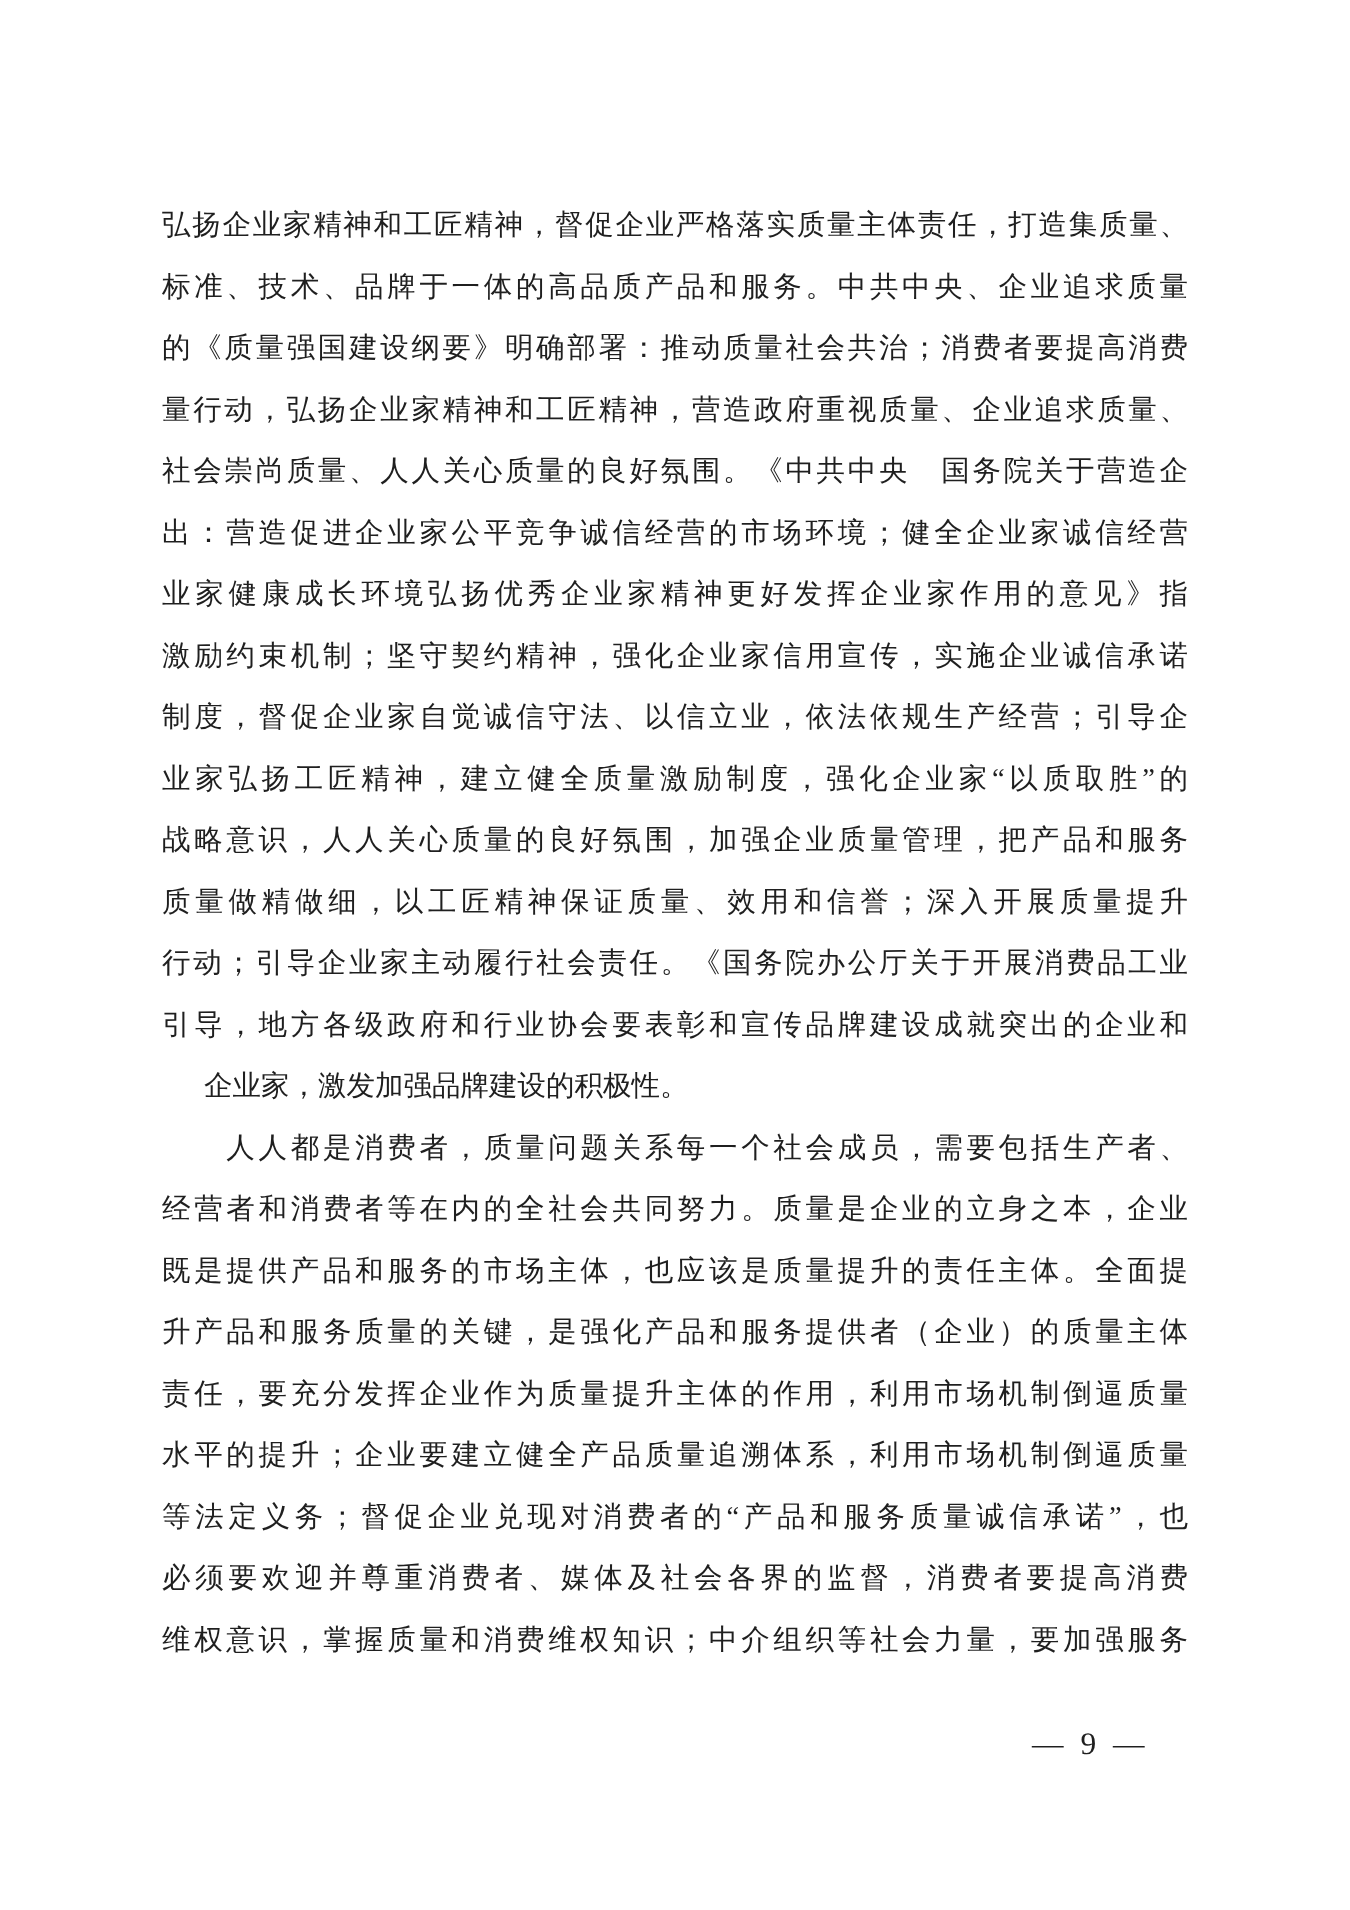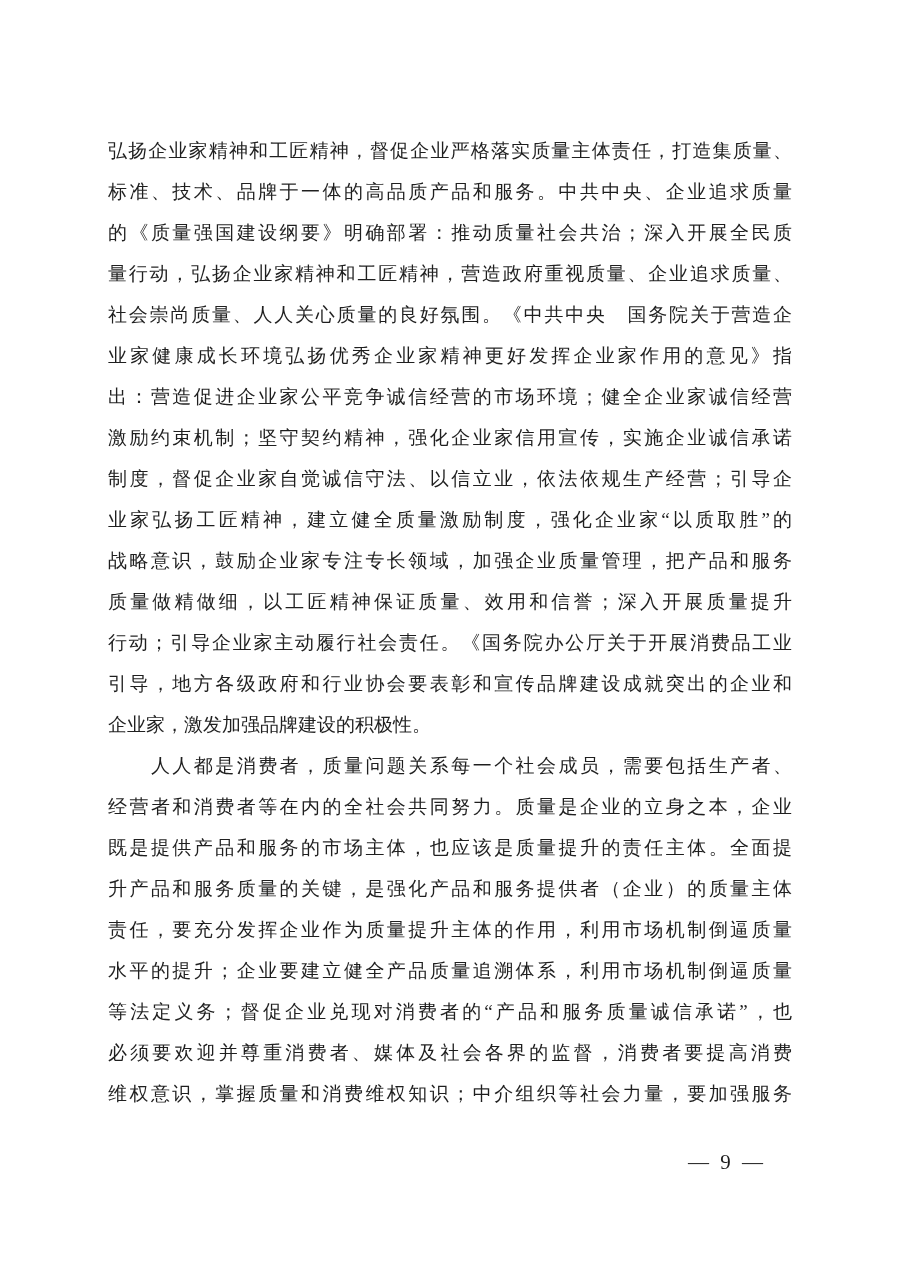--- a/index.html
+++ b/index.html
@@ -35,20 +35,21 @@
     height: 41px;
     overflow: hidden;
     text-align: justify;
     text-align-last: justify;
     white-space: nowrap;
     text-justify: inter-ideograph;
   }
   .line.no-stretch {
     text-align: right;
     text-align-last: left;
+    margin-left: 28px;
   }
   .page-number {
     position: absolute;
     top: 1148px;
     left: 672px;
     width: 110px;
     text-align: center;
     color: #1f1f1f;
     font-size: 21px;
     line-height: 28px;
@@ -56,29 +57,29 @@
     white-space: nowrap;
   }
 </style>
 </head>
 <body style="background: rgb(255, 255, 255);">
 
 <div class="page">
   <div class="textblock" style="color: rgb(31, 31, 31);">
       <div class="line">弘扬企业家精神和工匠精神，督促企业严格落实质量主体责任，打造集质量、</div>
       <div class="line">标准、技术、品牌于一体的高品质产品和服务。中共中央、企业追求质量</div>
-      <div class="line">的《质量强国建设纲要》明确部署：推动质量社会共治；深入开展全民质</div>
+      <div class="line">的《质量强国建设纲要》明确部署：推动质量社会共治；消费者要提高消费</div>
       <div class="line">量行动，弘扬企业家精神和工匠精神，营造政府重视质量、企业追求质量、</div>
       <div class="line">社会崇尚质量、人人关心质量的良好氛围。《中共中央　国务院关于营造企</div>
+      <div class="line">出：营造促进企业家公平竞争诚信经营的市场环境；健全企业家诚信经营</div>
       <div class="line">业家健康成长环境弘扬优秀企业家精神更好发挥企业家作用的意见》指</div>
-      <div class="line">出：营造促进企业家公平竞争诚信经营的市场环境；健全企业家诚信经营</div>
       <div class="line">激励约束机制；坚守契约精神，强化企业家信用宣传，实施企业诚信承诺</div>
       <div class="line">制度，督促企业家自觉诚信守法、以信立业，依法依规生产经营；引导企</div>
       <div class="line">业家弘扬工匠精神，建立健全质量激励制度，强化企业家“以质取胜”的</div>
-      <div class="line">战略意识，鼓励企业家专注专长领域，加强企业质量管理，把产品和服务</div>
+      <div class="line">战略意识，人人关心质量的良好氛围，加强企业质量管理，把产品和服务</div>
       <div class="line">质量做精做细，以工匠精神保证质量、效用和信誉；深入开展质量提升</div>
       <div class="line">行动；引导企业家主动履行社会责任。《国务院办公厅关于开展消费品工业</div>
       <div class="line">引导，地方各级政府和行业协会要表彰和宣传品牌建设成就突出的企业和</div>
       <div class="line no-stretch">企业家，激发加强品牌建设的积极性。</div>
       <div class="line">　　人人都是消费者，质量问题关系每一个社会成员，需要包括生产者、</div>
       <div class="line">经营者和消费者等在内的全社会共同努力。质量是企业的立身之本，企业</div>
       <div class="line">既是提供产品和服务的市场主体，也应该是质量提升的责任主体。全面提</div>
       <div class="line">升产品和服务质量的关键，是强化产品和服务提供者（企业）的质量主体</div>
       <div class="line">责任，要充分发挥企业作为质量提升主体的作用，利用市场机制倒逼质量</div>
       <div class="line">水平的提升；企业要建立健全产品质量追溯体系，利用市场机制倒逼质量</div>

